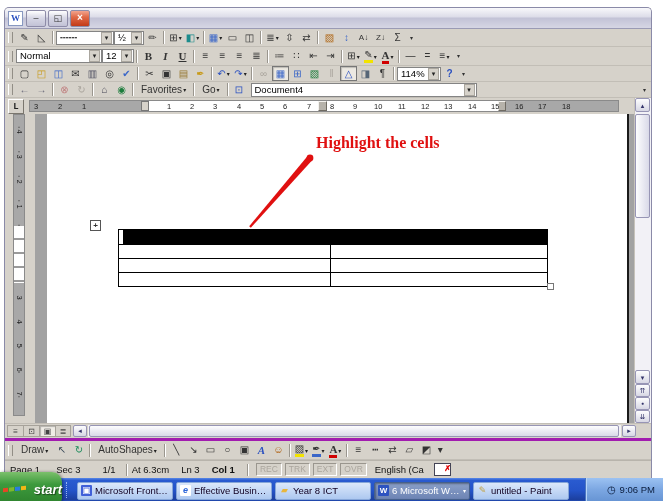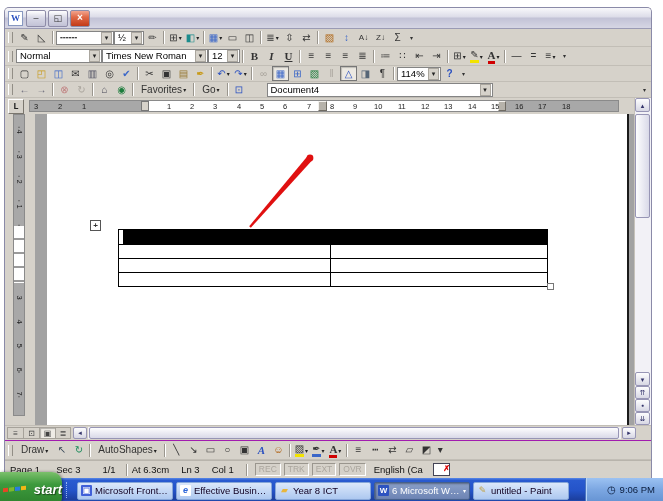--- a/index.html
+++ b/index.html
@@ -80,21 +80,21 @@
   .viewbtns{display:flex;margin-left:2px}
   .vbtn{width:16px;height:12px;border:1px solid #a6a29a;border-right:none;background:#d6d2ca;display:flex;align-items:center;justify-content:center;font-size:8px;color:#444;box-sizing:border-box}
   .vbtn:last-child{border-right:1px solid #a6a29a}
   .vbtn.pressed{background:#efece6;box-shadow:inset 1px 1px 1px rgba(0,0,0,.25)}
   .hbtn{width:14px;height:12px;background:linear-gradient(#fdfdfe,#d7d7e4);border:1px solid #9795b5;border-radius:2px;display:flex;align-items:center;justify-content:center;font-size:7px;color:#33336a;box-sizing:border-box;flex:0 0 14px}
   .htrack{flex:1;height:12px;position:relative;background:#f2f1f6;margin:0 1px}
   .hthumb{position:absolute;left:1px;top:0;bottom:0;right:2px;background:linear-gradient(#fdfdfe,#d9d9e8);border:1px solid #9795b5;border-radius:2px}
   .hcorner{width:15px;height:12px;flex:0 0 15px}
 
   
-  .drawbar{height:18px;flex:0 0 18px;border-top:1px solid #a21caf}
+  .drawbar{height:18px;flex:0 0 18px;border-top:3px solid #a21caf}
   .drawbar .tbb{font-size:10px}
   .statusbar{height:17px;flex:0 0 17px;background:#d6d2ca;border-top:1px solid #b8b4ac;display:flex;align-items:center;padding:0 5px;font-size:9.5px;color:#111}
   .sit{white-space:nowrap}
   .sit.dim{color:#aba69e;border:1px solid;border-color:#9a968e #fff #fff #9a968e;padding:0 3px;margin-left:3px;font-size:8.5px;height:11px;line-height:11px}
   .sit.divider{width:0;height:12px;border-left:1px solid #9a968e;border-right:1px solid #fff;margin:0 4px}
   .sit.spellbook{position:relative;width:15px;height:11px;margin-left:10px;background:#fff;border:1px solid #445;font-size:7px;color:#99a;text-align:center;line-height:10px}
   .sit.spellbook::after{content:"✗";position:absolute;right:-1px;top:0px;color:#d00;font-size:8px;font-weight:bold}
 
   
   .taskbar{position:absolute;left:0;top:478px;width:663px;height:23px;background:linear-gradient(180deg,#5a8ae8 0%,#2a5bd0 10%,#2453c8 55%,#1c3f9e 95%,#2450b8 100%);display:flex;align-items:center}
@@ -212,23 +212,20 @@
         </span>
     </div>
 
     <div class="toolbar" style="height:18px;flex:0 0 18px">
       <span class="grip"></span>
       <span class="tb-items">
 
       <span class="tbb combo dd" style="width: 86px;">
             <span class="g">Normal</span>
           </span>
-          <span class="tbb combo dd" style="width: 106px;">
-            <span class="g">Times New Roman</span>
-          </span>
           <span class="tbb combo dd" style="width: 32px;">
             <span class="g">12</span>
           </span>
           <span class="tbb sep">
             <span class="g"></span>
           </span>
           <span class="tbb boldg">
             <span class="g">B</span>
           </span>
           <span class="tbb italg">
@@ -427,21 +424,21 @@
           </span>
           <span class="tbb dd" style="padding: 0px 4px;">
             <span class="g">Go</span>
           </span>
           <span class="tbb sep">
             <span class="g"></span>
           </span>
           <span class="tbb" style="color: rgb(42, 80, 192);">
             <span class="g">⊡</span>
           </span>
-          <span class="tbb combo dd" style="width: 226px; margin-left: 19px;">
+          <span class="tbb combo dd" style="width: 226px; margin-left: 3px;">
             <span class="g">Document4</span>
           </span>
           <span class="tbb more" style="margin-left: auto;">
             <span class="g">▾</span>
           </span>
         </span>
     </div>
 
     <div class="mainrow">
       <div class="leftcol">
@@ -464,20 +461,21 @@
             <div class="vruler">
               <div class="vr-white"></div>
               <span>
                 
               <span class="vrn" style="top: 12px;">4</span><span class="vrn" style="top: 37px;">3</span><span class="vrn" style="top: 62px;">2</span><span class="vrn" style="top: 87px;">1</span><span class="vrn" style="top: 178px;">3</span><span class="vrn" style="top: 202px;">4</span><span class="vrn" style="top: 226px;">5</span><span class="vrn" style="top: 250px;">6</span><span class="vrn" style="top: 274px;">7</span></span>
             </div>
           </div>
           <div class="docarea">
             <div class="page"></div>
             <div class="ann" style="color:#e01010">
+              <div>Highlight the cells</div>
             </div>
             <svg class="arrow-svg" width="600" height="307" viewBox="0 0 600 307">
               <circle cx="275" cy="44" r="3.4" fill="#e01010"></circle>
               <polygon points="277.4,46.1 272.6,41.9 214.2,112.3 215.8,113.7" fill="#e01010"></polygon>
             </svg>
             <span class="movehandle">+</span>
             <div class="wtable">
               <div class="trow sel"></div>
               <div class="trow r">
                   <span class="c1"></span>
@@ -611,21 +609,21 @@
 
     <div class="statusbar">
       <span class="tb-items" style="display:flex;align-items:center">
 
       <span class="sit">Page 1</span>
           <span class="sit" style="margin-left: 16px;">Sec 3</span>
           <span class="sit" style="margin-left: 22px;">1/1</span>
           <span class="sit divider" style="margin-left: 10px;"></span>
           <span class="sit">At 6.3cm</span>
           <span class="sit" style="margin-left: 12px;">Ln 3</span>
-          <span class="sit" style="margin-left: 12px;">Col 1</span>
+          <span class="sit" style="margin-left: 12px; font-weight: bold;">Col 1</span>
           <span class="sit divider" style="margin-left: 12px;"></span>
           <span class="sit dim">REC</span>
           <span class="sit dim">TRK</span>
           <span class="sit dim">EXT</span>
           <span class="sit dim">OVR</span>
           <span class="sit" style="margin-left: 8px;">English (Ca</span>
           <span class="sit spellbook"></span>
         </span>
     </div>
 

